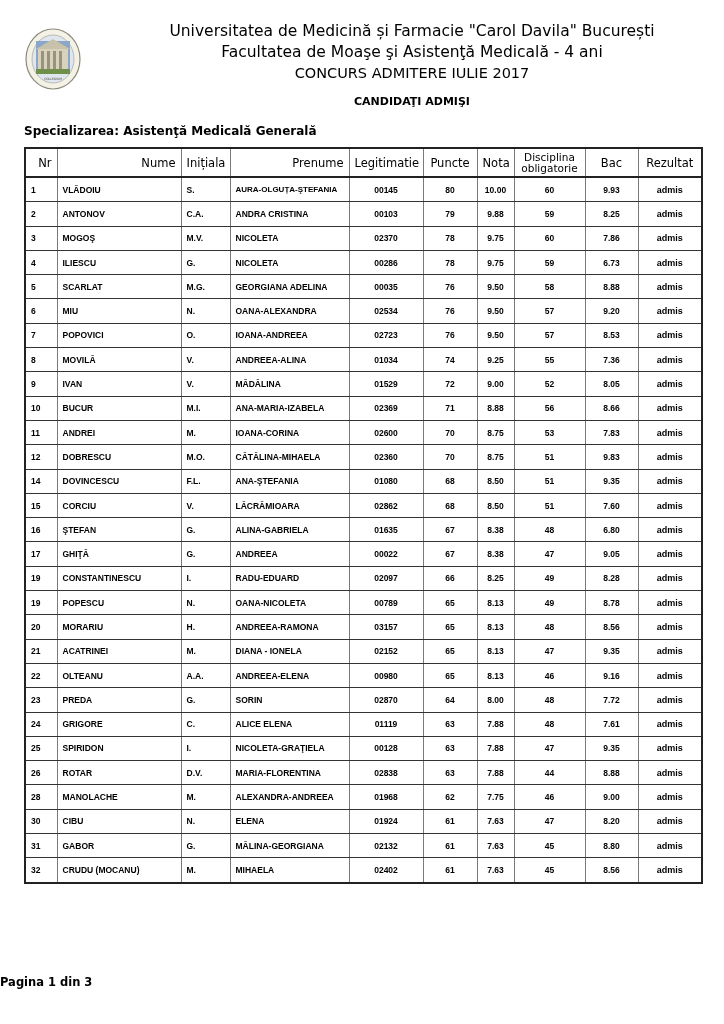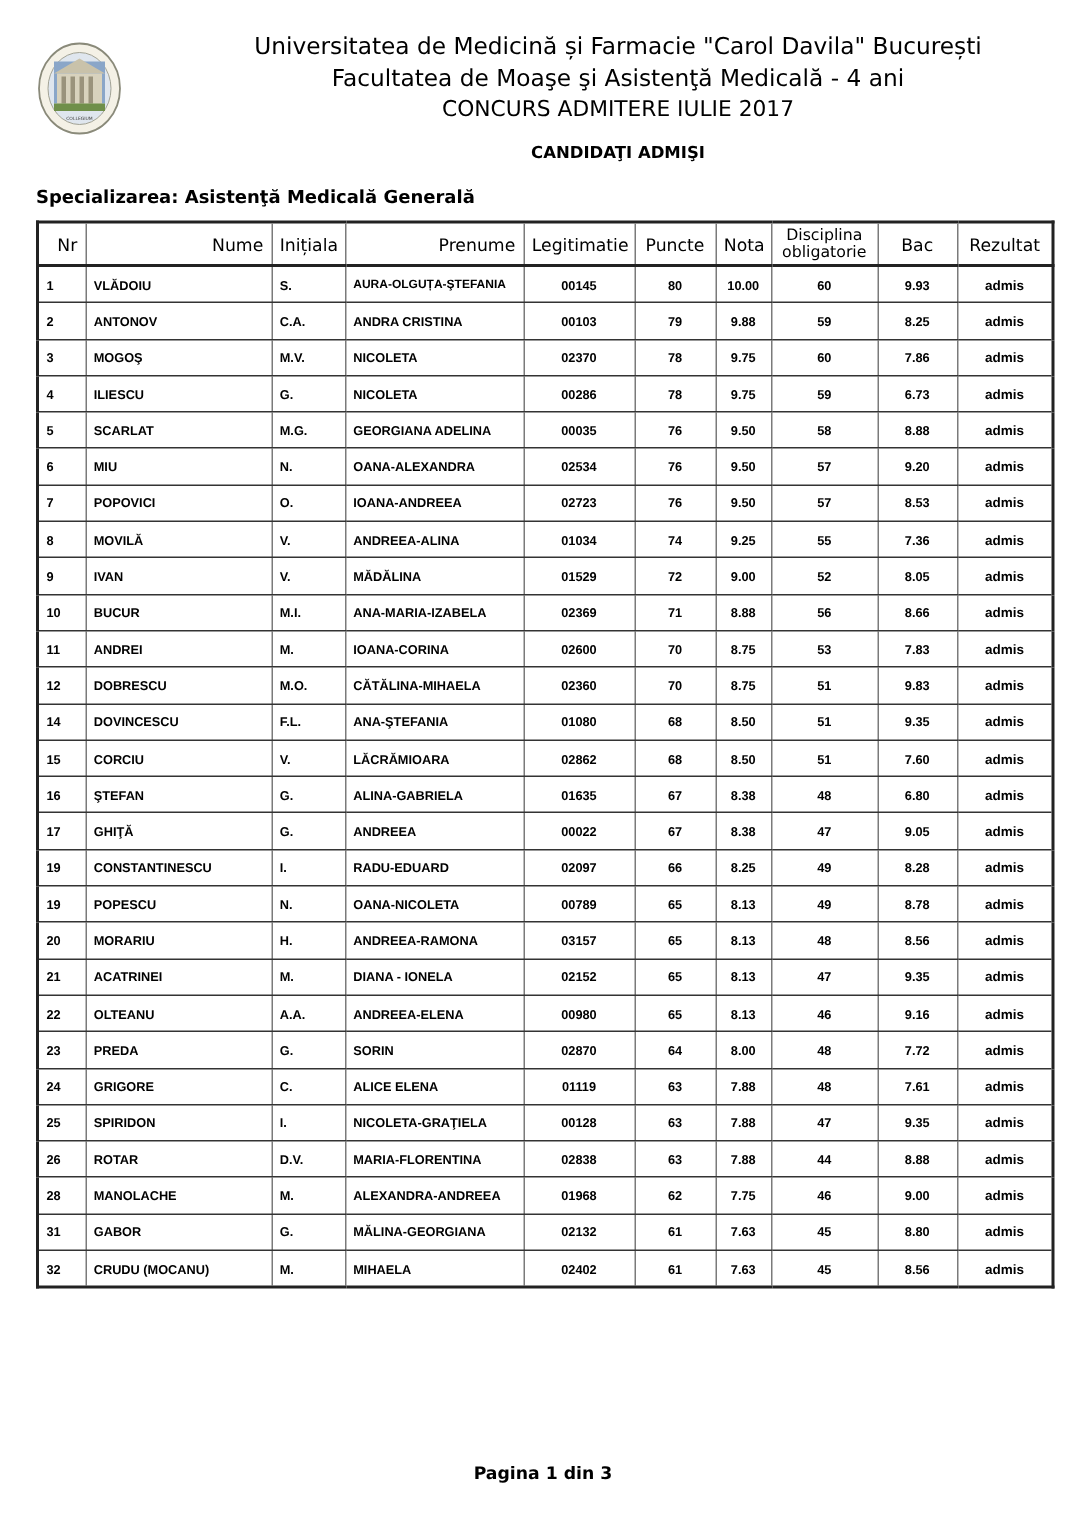--- a/index.html
+++ b/index.html
@@ -17,21 +17,21 @@
   th.c { text-align: center; }
   th.two { font-size: 10.5px; line-height: 11px; white-space: normal; }
   td { height: 23.3px; font-size: 8.5px; font-weight: bold; font-family: "Liberation Sans", sans-serif; }
   td.c { text-align: center; }
   td.wrap { white-space: normal; line-height: 9px; font-size: 8px; }
   td.res { font-weight: bold; font-size: 9px; }
   .thick-l { border-left: 2px solid #222; }
   .thick-r { border-right: 2px solid #222; }
   tr.row:last-child td { border-bottom: 2px solid #222; }
   tr.row td { border-bottom: 1.5px solid #333; }
-  .footer { position: absolute; left: 0; width: 724px; top: 975px; text-align: center; font-size: 11.5px; font-weight: bold; }
+  .footer { position: absolute; left: 0; width: 724px; top: 975px; font-size: 11.5px; font-weight: bold; }
 </style>
 </head>
 <body>
 
 <svg class="logo" viewBox="0 0 58 64">
   <ellipse cx="29" cy="32" rx="27" ry="30" fill="#f4f1e6" stroke="#8a8a7a" stroke-width="1.2"></ellipse>
   <ellipse cx="29" cy="32" rx="21" ry="24" fill="#dfe6ee" stroke="#9a9a8a" stroke-width="0.6"></ellipse>
   <rect x="12" y="14" width="34" height="28" fill="#8aa6c8"></rect>
   <polygon points="12,22 29,12 46,22" fill="#c9c2aa"></polygon>
   <rect x="14" y="22" width="30" height="22" fill="#d8d2bd"></rect>
@@ -383,20 +383,32 @@
         <td class="">M.</td>
         <td class="">ALEXANDRA-ANDREEA</td>
         <td class="c">01968</td>
         <td class="c">62</td>
         <td class="c">7.75</td>
         <td class="c">46</td>
         <td class="c">9.00</td>
         <td class="c res thick-r">admis</td>
       </tr>
       <tr class="row">
+        <td class="thick-l">30</td>
+        <td class="">CIBU</td>
+        <td class="">N.</td>
+        <td class="">ELENA</td>
+        <td class="c">01924</td>
+        <td class="c">61</td>
+        <td class="c">7.63</td>
+        <td class="c">47</td>
+        <td class="c">8.20</td>
+        <td class="c res thick-r">admis</td>
+      </tr>
+      <tr class="row">
         <td class="thick-l">31</td>
         <td class="">GABOR</td>
         <td class="">G.</td>
         <td class="">MĂLINA-GEORGIANA</td>
         <td class="c">02132</td>
         <td class="c">61</td>
         <td class="c">7.63</td>
         <td class="c">45</td>
         <td class="c">8.80</td>
         <td class="c res thick-r">admis</td>

